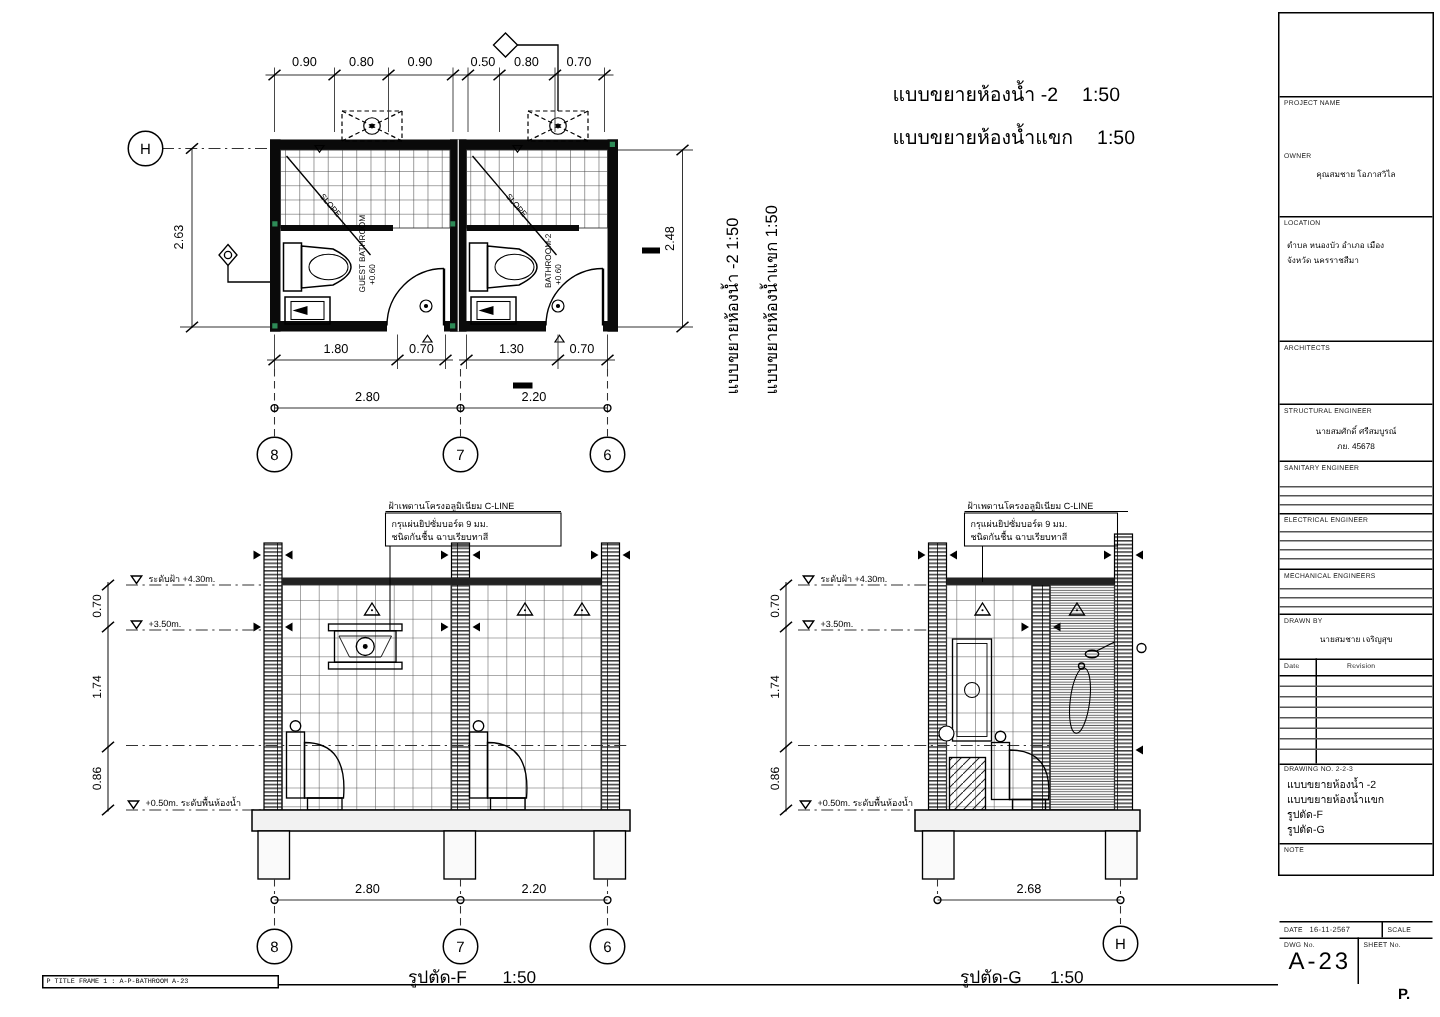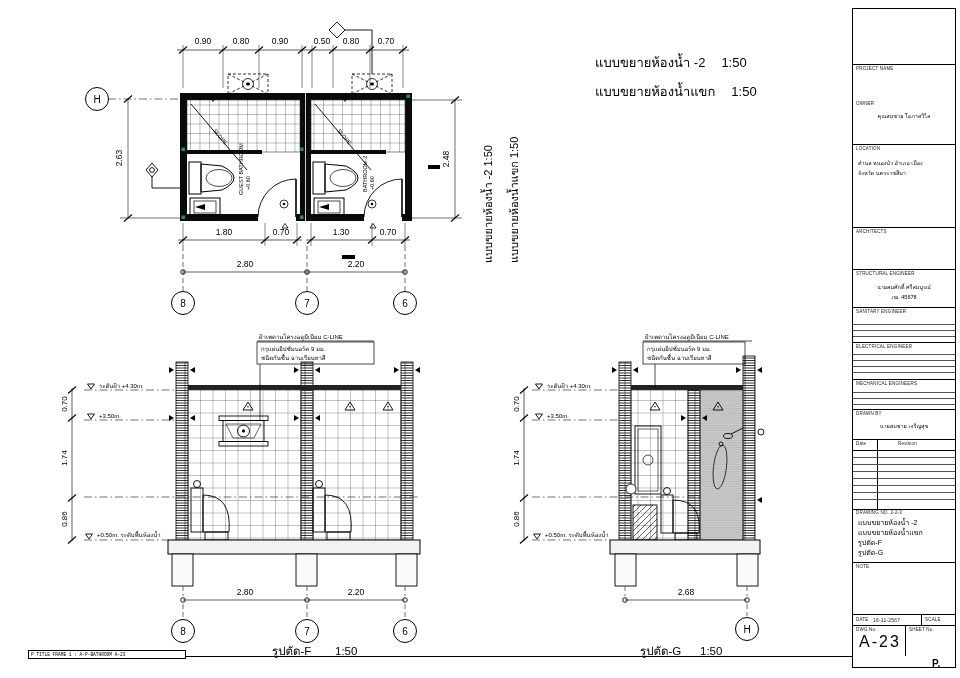--- a/index.html
+++ b/index.html
@@ -3,21 +3,21 @@
 <meta charset="utf-8">
 <style>
   html,body{margin:0;padding:0;background:#fff;}
   .sheet{position:relative;width:960px;height:678px;background:#ffffff;overflow:hidden;
          font-family:"Liberation Sans","DejaVu Sans",sans-serif;color:#000;}
   svg{position:absolute;left:0;top:0;}
   .h-title{position:absolute;font-size:13px;white-space:nowrap;}
   .h-title .sc{margin-left:16px;}
   .v-title{position:absolute;font-size:11px;white-space:nowrap;transform-origin:0 0;transform:rotate(-90deg);}
   
-  .tb{position:absolute;left:852px;top:8px;width:104px;height:660px;border:1px solid #000;
+  .tb{position:absolute;left:852px;top:8px;width:104px;height:576px;border:1px solid #000;
       box-sizing:border-box;background:#fff;font-size:5px;}
   .tb .hl{position:absolute;left:0;right:0;border-top:1px solid #000;height:0;}
   .tb .hlt{position:absolute;left:0;right:0;border-top:0.5px solid #555;height:0;}
   .tb .vl{position:absolute;border-left:1px solid #000;width:0;}
   .tb .lab{position:absolute;left:3px;font-size:4.5px;color:#222;letter-spacing:0.2px;}
   .tb .cen{position:absolute;left:0;right:0;text-align:center;font-size:5.5px;}
   .tb .lft{position:absolute;left:5px;font-size:5.5px;}
   .tb .list{position:absolute;left:5px;font-size:7px;}
   .tb .sheetno{position:absolute;left:6px;top:624px;font-size:16px;letter-spacing:2px;}
   .stamp{position:absolute;left:28px;top:650px;width:158px;height:9px;border:1px solid #000;

